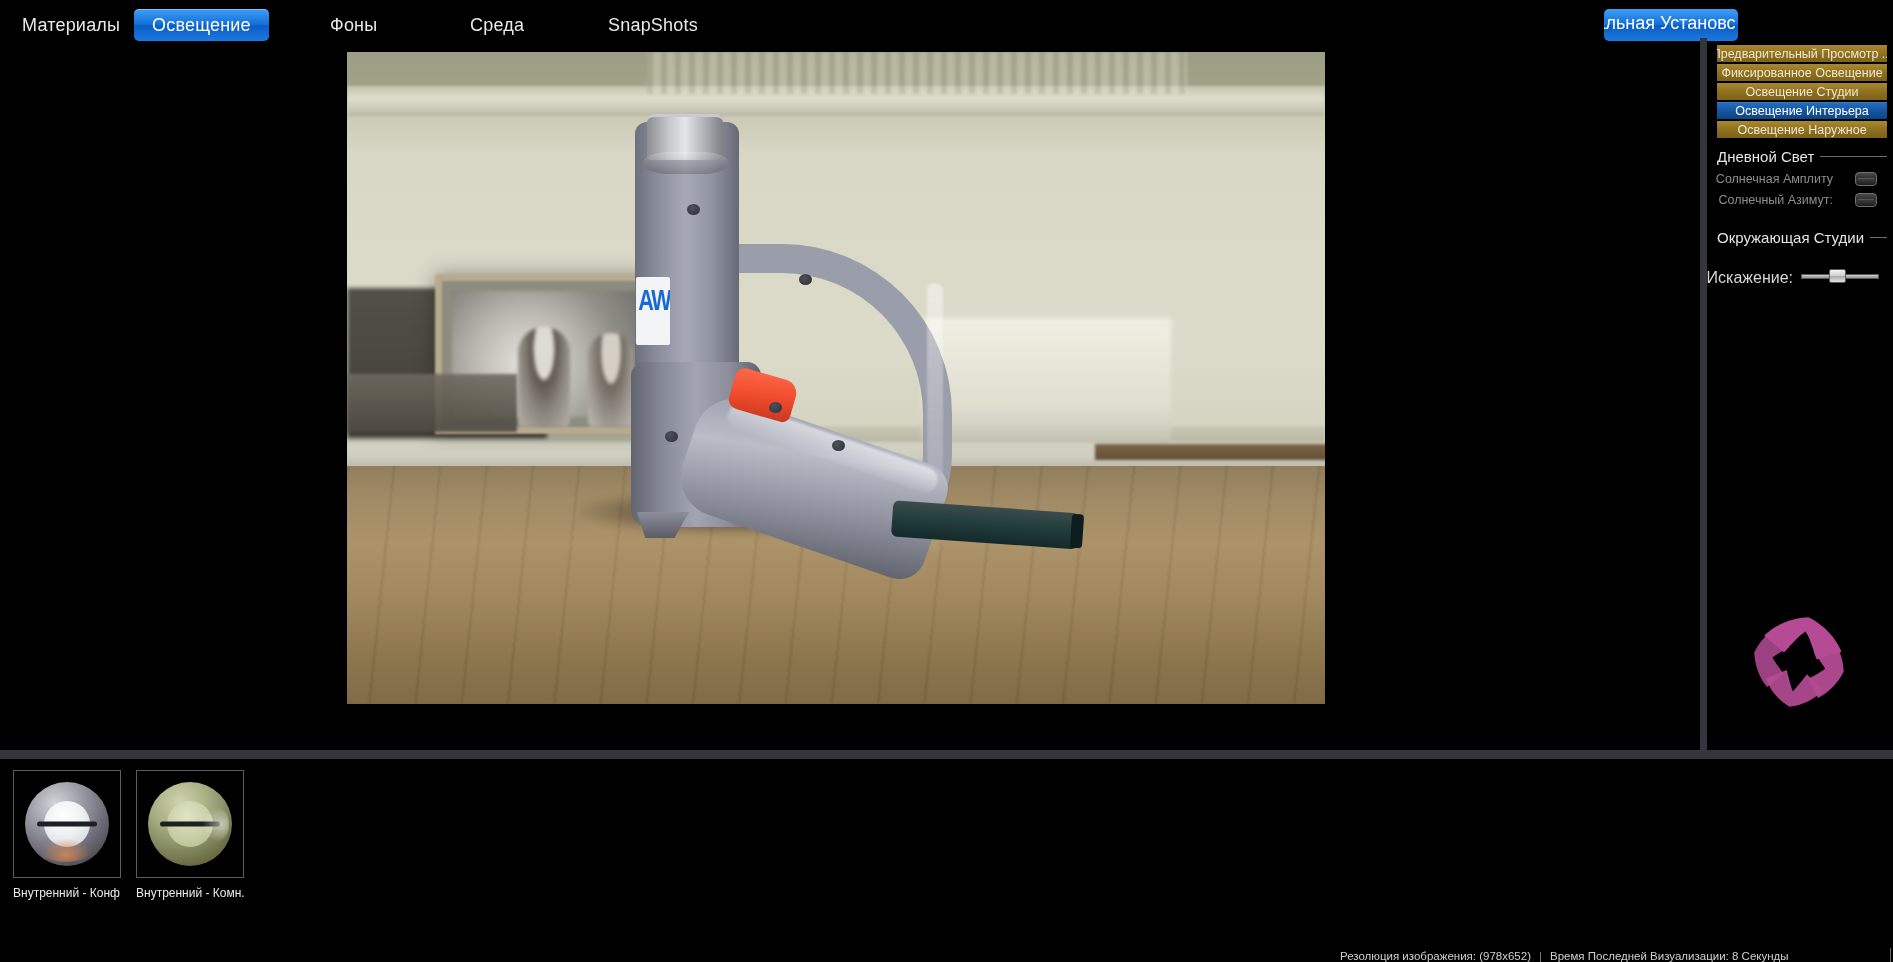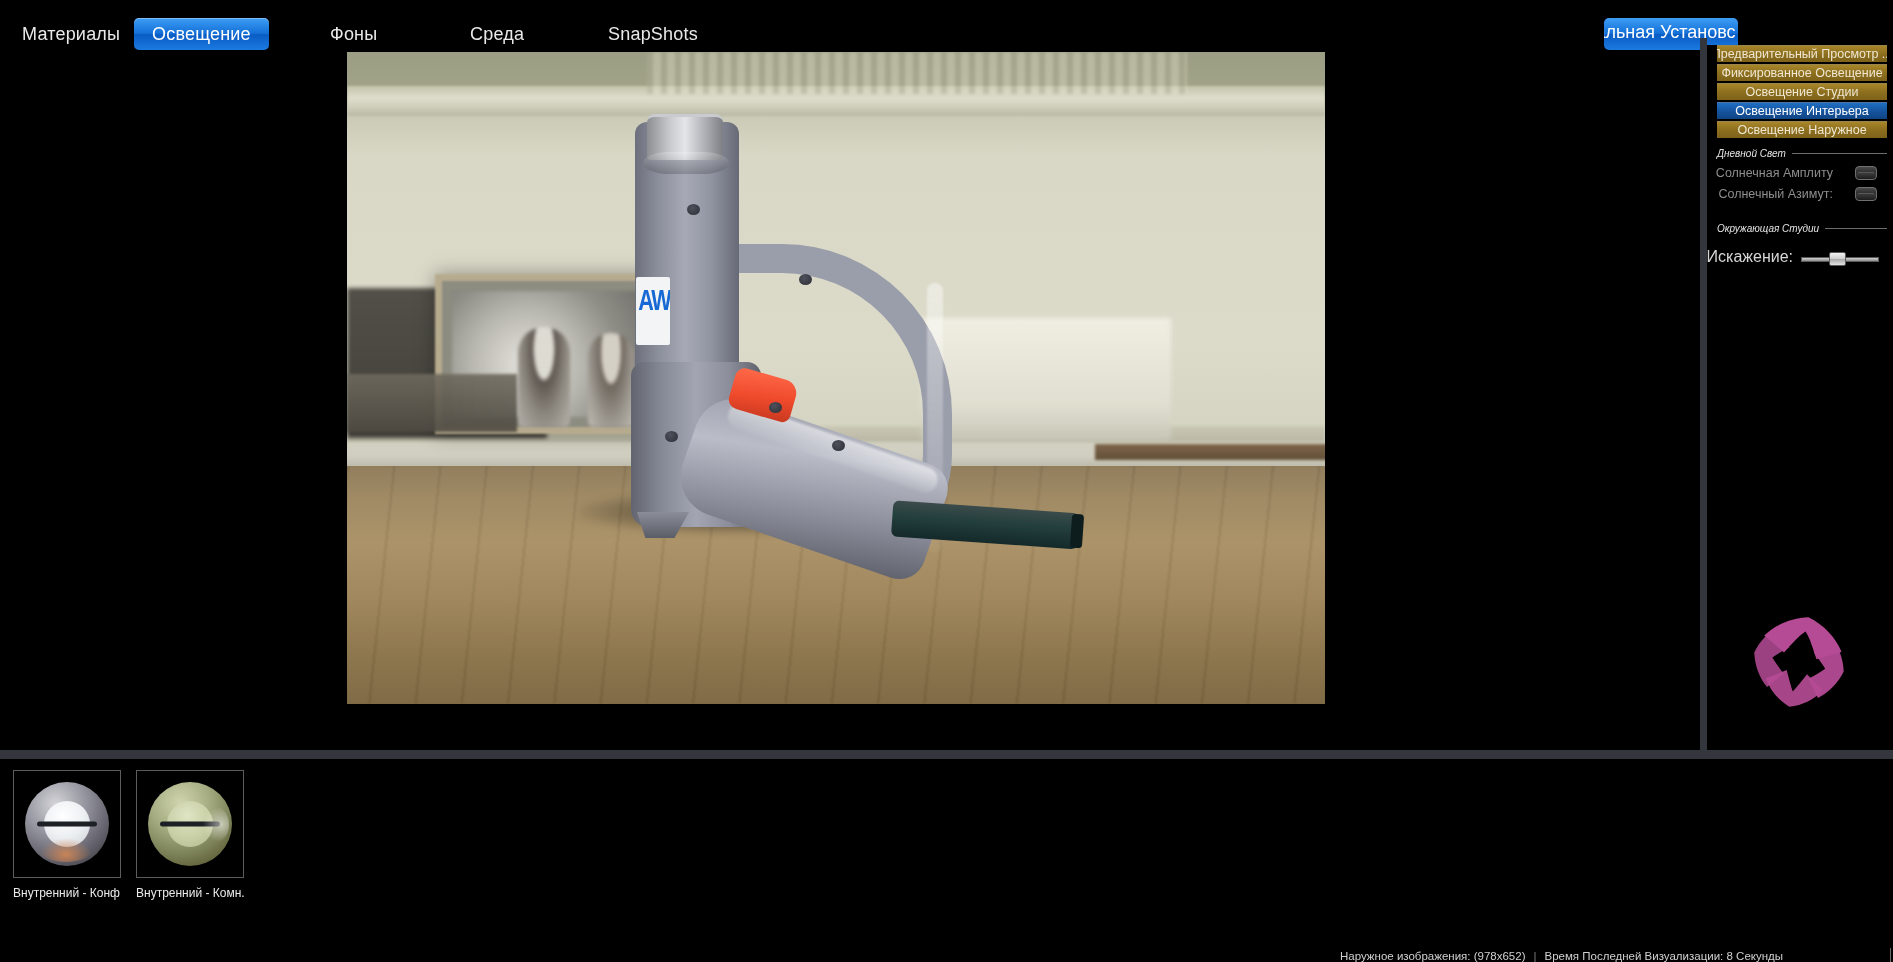--- a/index.html
+++ b/index.html
@@ -6,21 +6,21 @@
   html, body {
     width: 1893px; height: 962px;
     background: #000;
     font-family: "Liberation Sans", sans-serif;
     overflow: hidden;
   }
   #app { position: relative; width: 1893px; height: 962px; background: #000; }
 
   
   .topbar {
-    position: absolute; left: 0; top: 9px; width: 1893px; height: 52px;
+    position: absolute; left: 0; top: 0; width: 1893px; height: 52px;
     background: #000;
   }
   .tab {
     position: absolute; top: 9px; height: 32px;
     display: flex; align-items: center; justify-content: center;
     color: #e9e9e9; font-size: 18px; letter-spacing: .2px;
     padding: 0 18px; border-radius: 5px; cursor: pointer;
     white-space: nowrap;
   }
   .tab.active {
@@ -278,42 +278,42 @@
   .preset.sel {
     background: linear-gradient(180deg,#1f6fc4 0%, #15529c 55%, #0f4483 100%);
     color: #ffffff;
     border-top: 1px solid rgba(255,255,255,.25);
   }
   .preset.first { margin-top: 0; }
 
   .group { margin: 10px 6px 0 10px; }
   .group-head {
     display: flex; align-items: center; gap: 6px;
-    font-size: 10px; color: #e4e4e4; white-space: nowrap; font-style: italic;
+    font-size: 15px; color: #e4e4e4; white-space: nowrap;
   }
   .group-head .rule {
     flex: 1; height: 1px; background: #6d6d6d;
   }
   .row {
     display: flex; align-items: center; justify-content: flex-end;
     gap: 22px; margin-top: 7px; padding-right: 10px;
   }
   .row .lbl { font-size: 12.5px; color: #8e8e8e; white-space: nowrap; }
   .knob {
     width: 22px; height: 14px; border-radius: 4px;
     background: linear-gradient(180deg,#4a4a4a 0%, #2e2e2e 45%, #3a3a3a 55%, #1c1c1c 100%);
     border: 1px solid #6f6f6f;
     position: relative; cursor: pointer; flex: none;
   }
   .knob::after {
     content:""; position:absolute; left:2px; right:2px; top:5px; height:1px;
     background: rgba(255,255,255,.20);
   }
   .slider-row {
-    display: flex; align-items: flex-end; gap: 8px; margin-top: 14px; padding-right: 8px;
+    display: flex; align-items: flex-start; gap: 8px; margin-top: 23px; padding-right: 8px;
     justify-content: flex-end;
   }
   .slider {
     position: relative; width: 78px; height: 14px; cursor: pointer; flex: none;
   }
   .slider .track {
     position: absolute; left: 0; right: 0; top: 5px; height: 5px;
     background: linear-gradient(180deg,#cfcfcf,#8e8e8e);
     border: 1px solid #5a5a5a;
   }
@@ -643,19 +643,19 @@
             <div class="band"></div>
           </div>
         </div>
         <div class="thumb-label">Внутренний - Комн...</div>
       </div>
     </div>
 
   </div>
 
   <div class="statusbar">
-    <span>Наружное изображения: (978x652)</span>
+    <span>Резолюция изображения: (978x652)</span>
     <span class="sep">|</span>
     <span>Время Последней Визуализации: 8 Секунды</span>
     <span class="edge"></span>
   </div>
 
 </div>
 
 </body></html>

